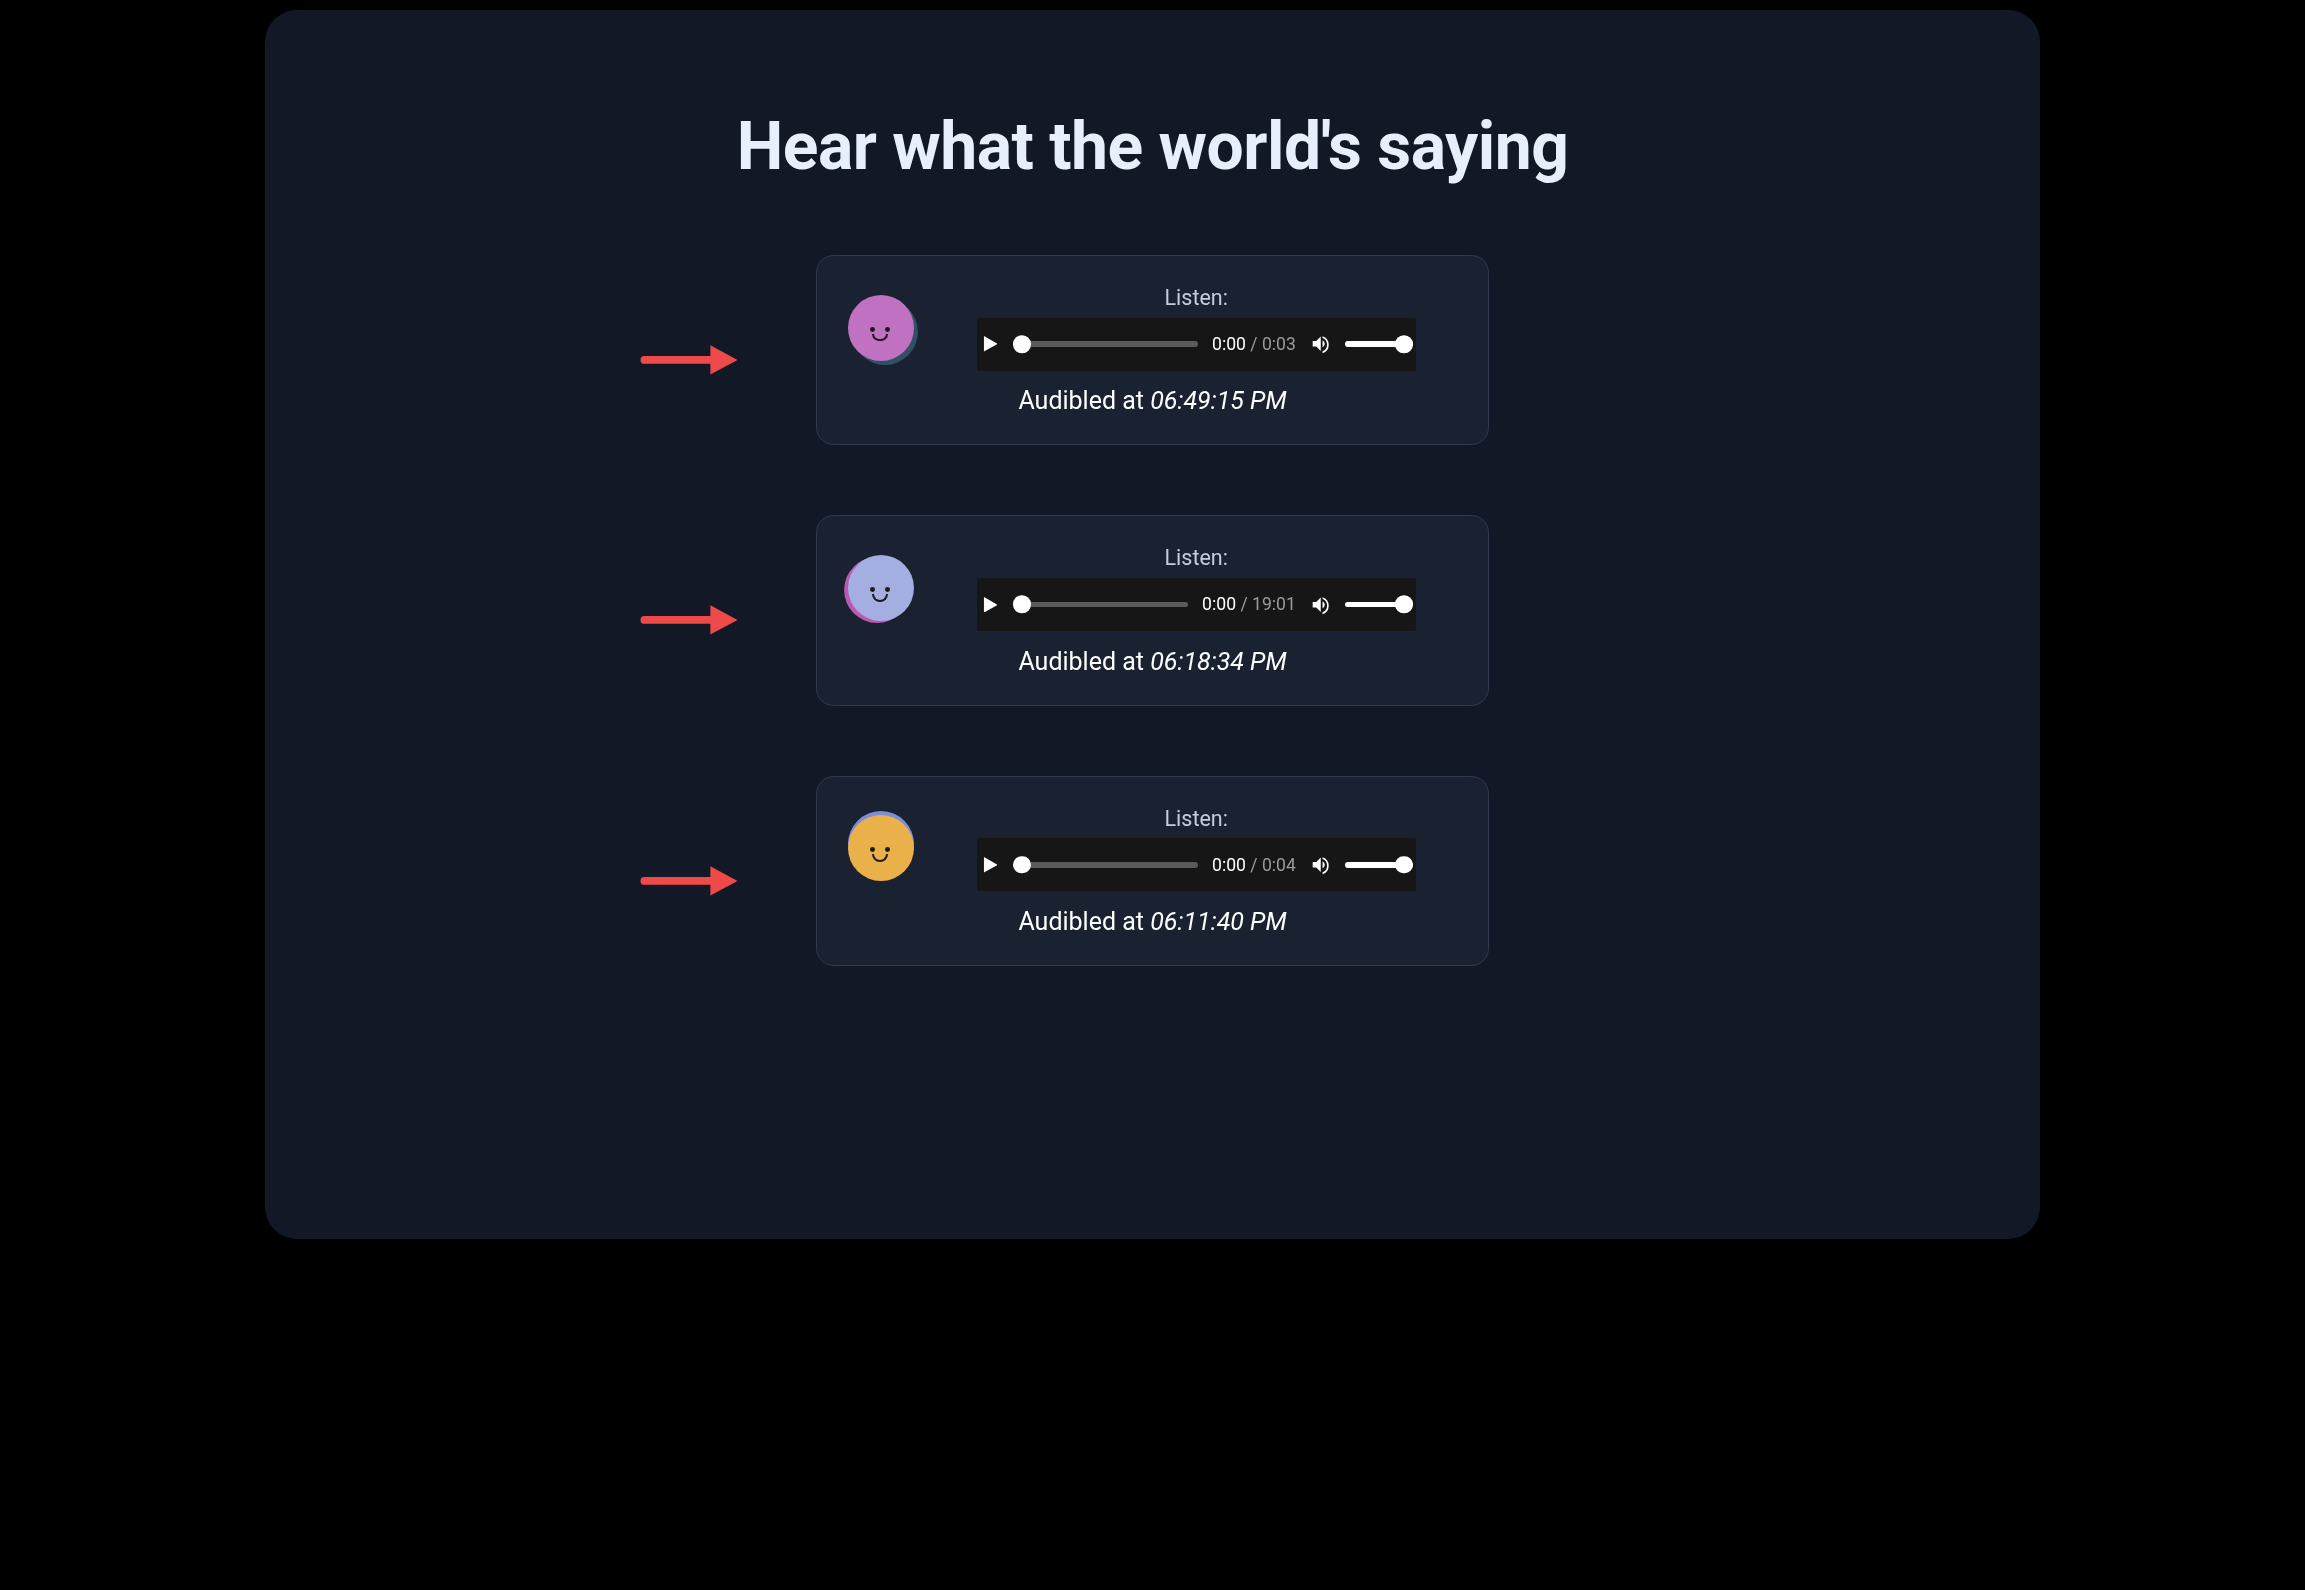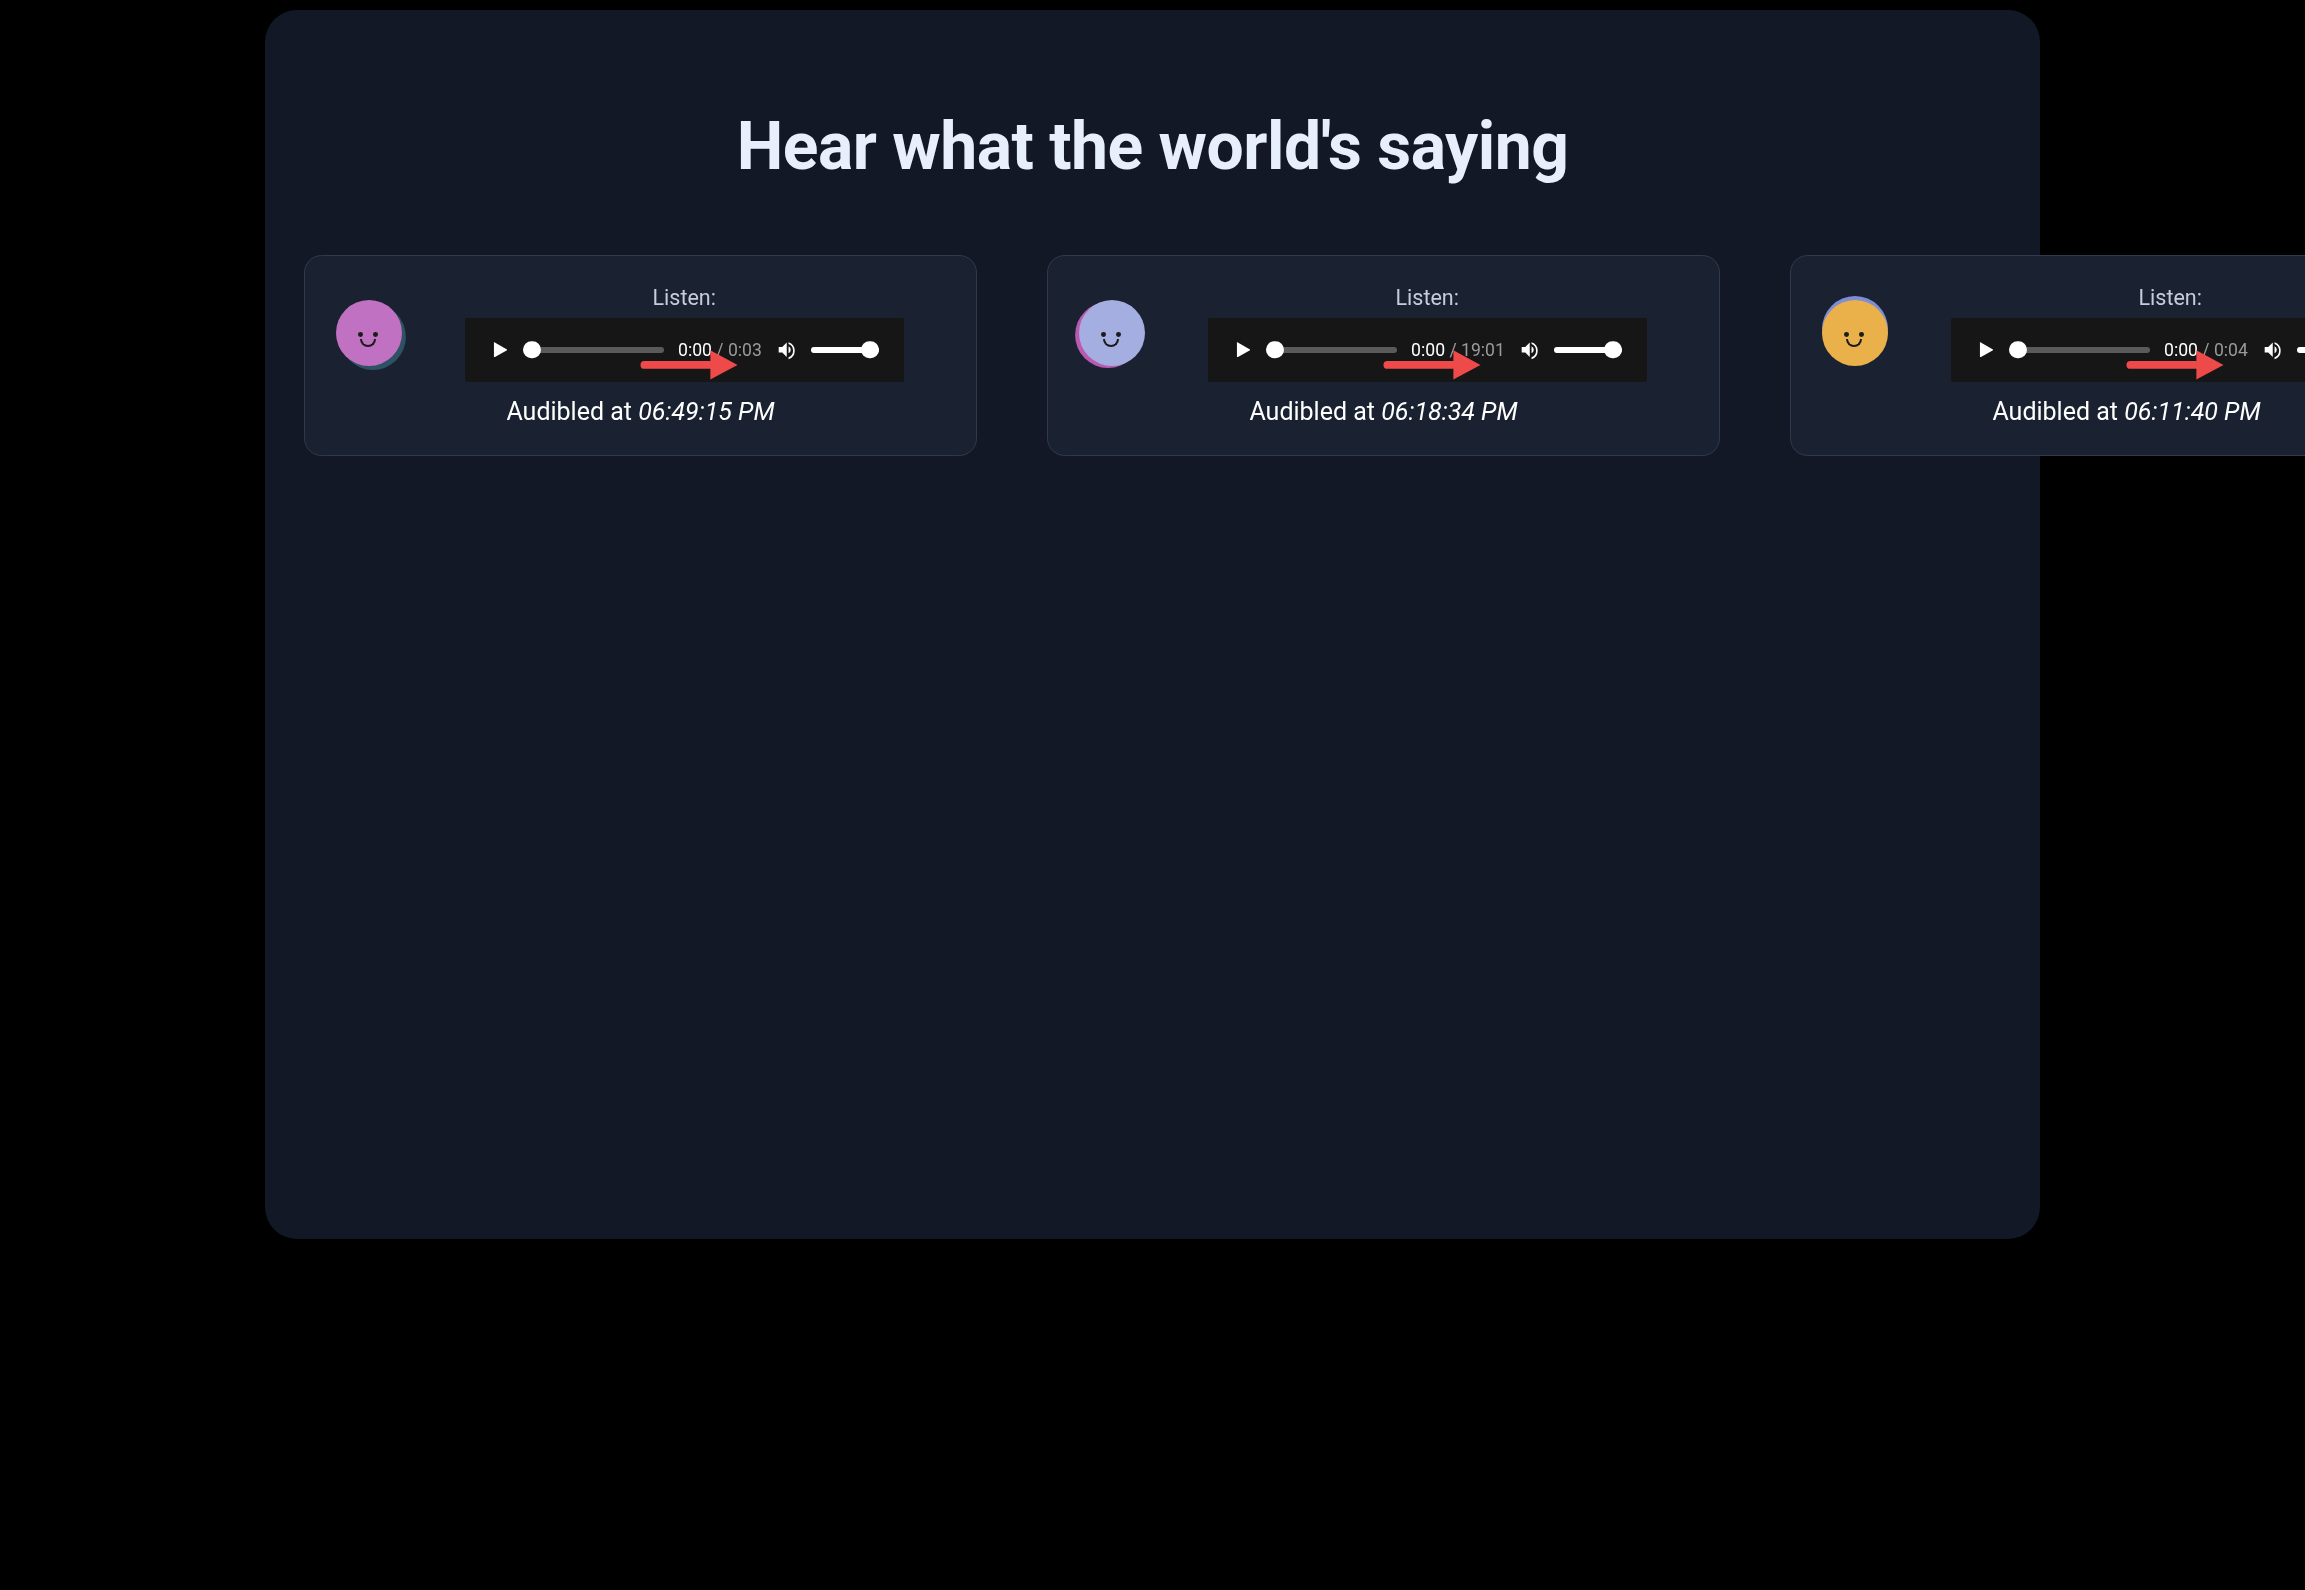--- a/index.html
+++ b/index.html
@@ -30,21 +30,21 @@
   .page-subtitle {
     color: #d9dee8;
     font-size: 25px;
     font-weight: 400;
     text-align: center;
     margin-top: 41px;
   }
   .cards {
     margin-top: 70px;
     display: flex;
-    flex-direction: row;
+    flex-direction: column;
     gap: 70px;
     position: relative;
   }
   .card-row {
     display: flex;
     align-items: center;
     justify-content: center;
     width: 100%;
     position: relative;
   }
@@ -99,25 +99,25 @@
     align-items: center;
     gap: 7.8px;
   }
   .listen-label {
     color: #c6ccd9;
     font-size: 21.5px;
     font-weight: 400;
   }
   .player {
     width: 439px;
-    height: 64px;
+    height: 53px;
     background: #161616;
     display: flex;
     align-items: center;
-    padding: 0 25px;
+    padding: 0 3px;
     gap: 13.7px;
     border-radius: 2px;
   }
   .play-btn {
     width: 19.5px; height: 19.5px;
     display:flex; align-items:center; justify-content:center;
     cursor: pointer;
   }
   .seek {
     flex: 1;

